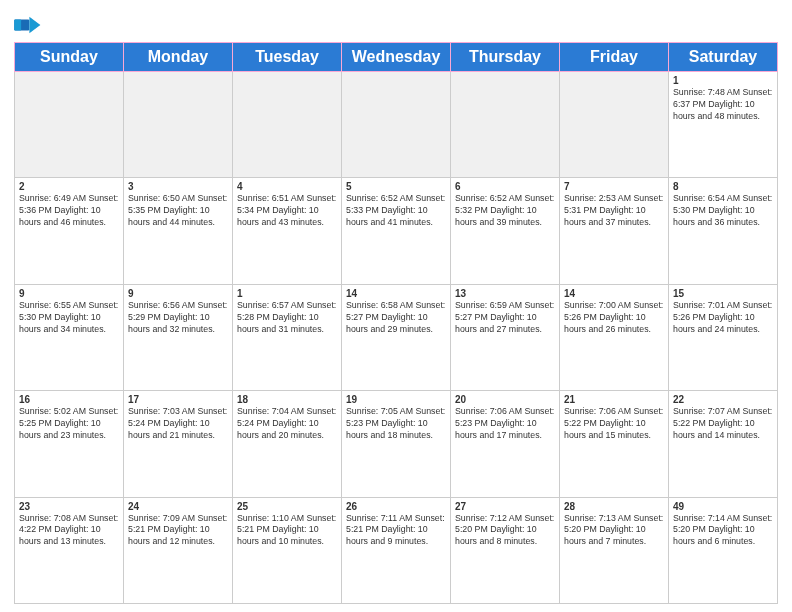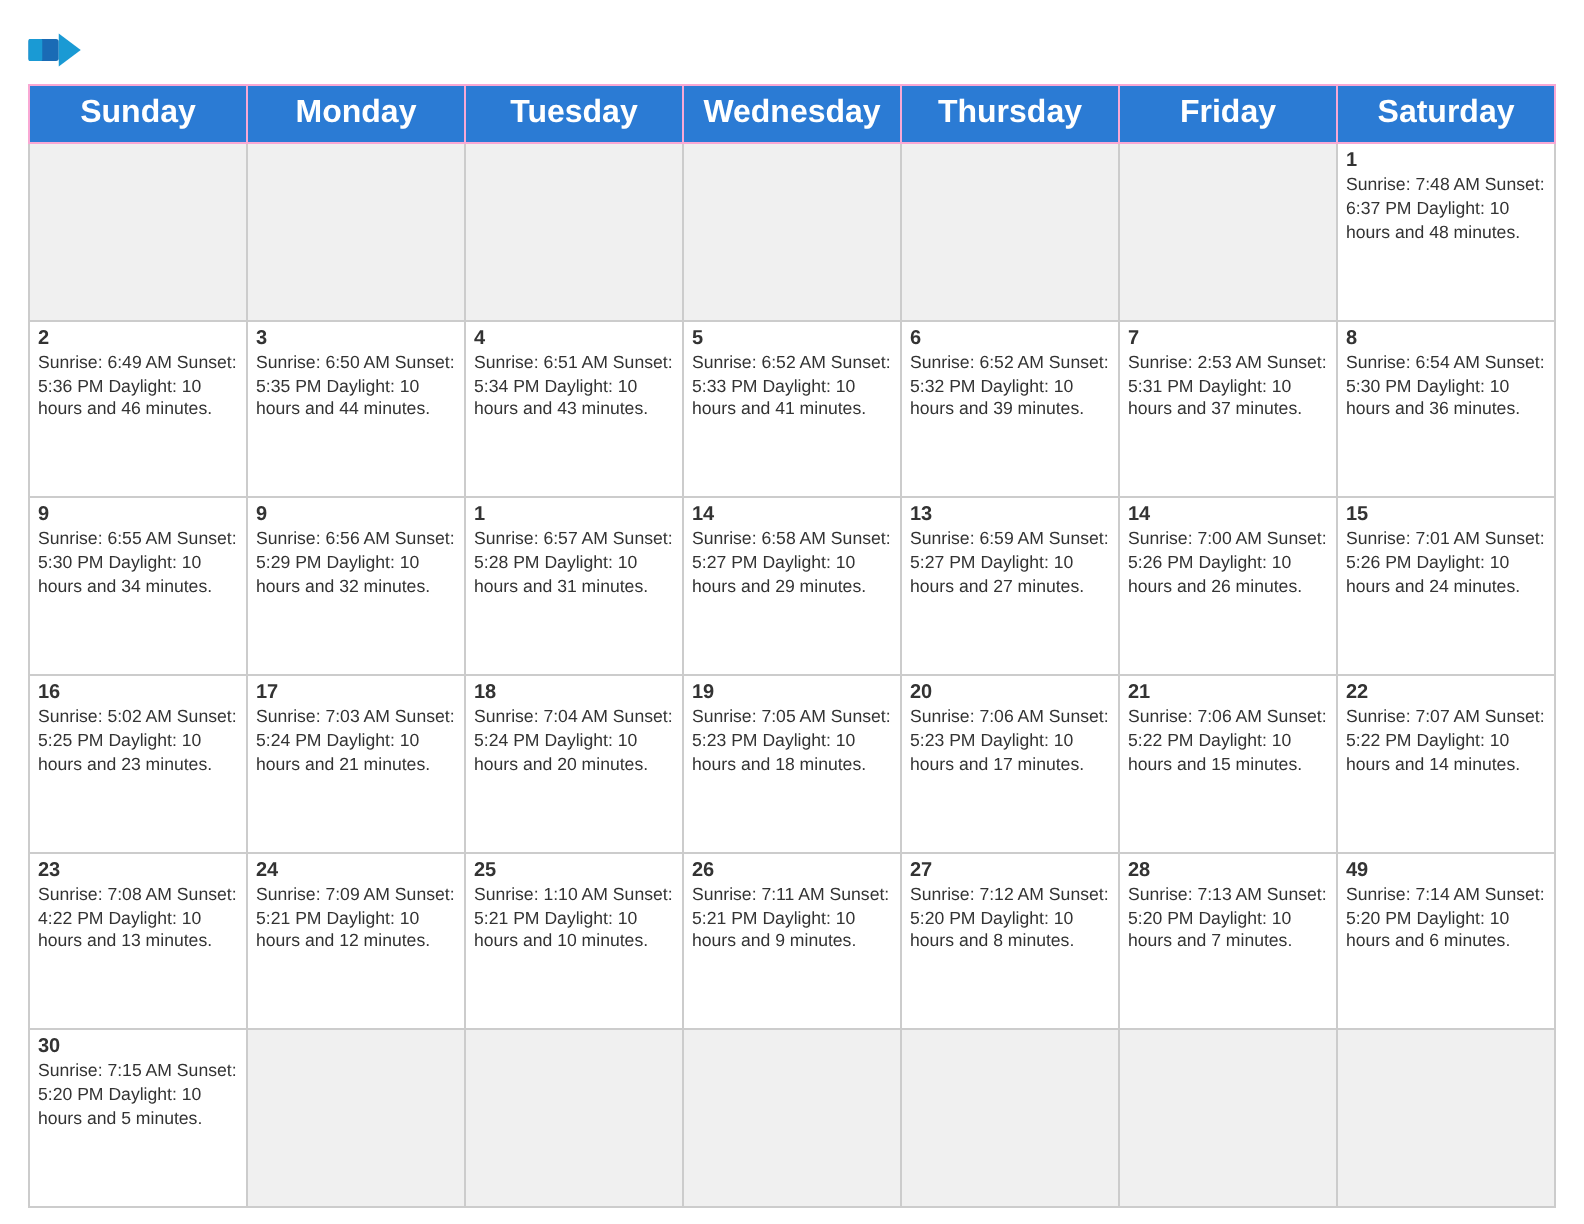--- a/index.html
+++ b/index.html
@@ -340,30 +340,15 @@
 and 7 minutes.</div>
           </td>
           <td>
             <span class="day-number">49</span>
             <div class="day-info">Sunrise: 7:14 AM
 Sunset: 5:20 PM
 Daylight: 10 hours
 and 6 minutes.</div>
           </td>
         </tr>
-        <tr>
-          <td class="has-data">
-            <span class="day-number">30</span>
-            <div class="day-info">Sunrise: 7:15 AM
-Sunset: 5:20 PM
-Daylight: 10 hours
-and 5 minutes.</div>
-          </td>
-          <td class="empty" style="background: rgb(240, 240, 240);"></td>
-          <td class="empty" style="background: rgb(240, 240, 240);"></td>
-          <td class="empty" style="background: rgb(240, 240, 240);"></td>
-          <td class="empty" style="background: rgb(240, 240, 240);"></td>
-          <td class="empty" style="background: rgb(240, 240, 240);"></td>
-          <td class="empty" style="background: rgb(240, 240, 240);"></td>
-        </tr>
       </tbody>
   </table>
 </div>
 
 </body></html>

